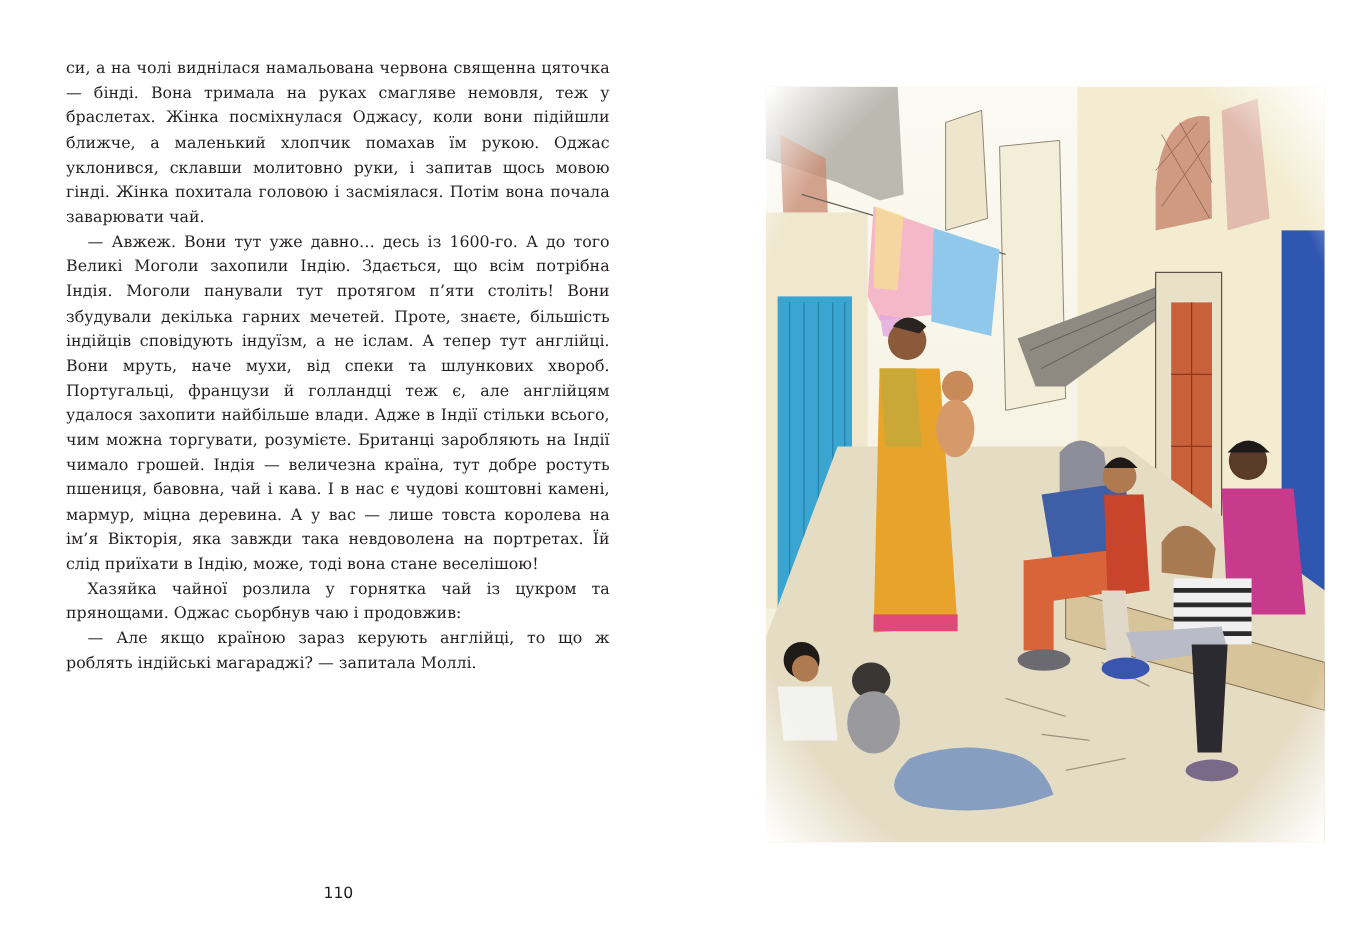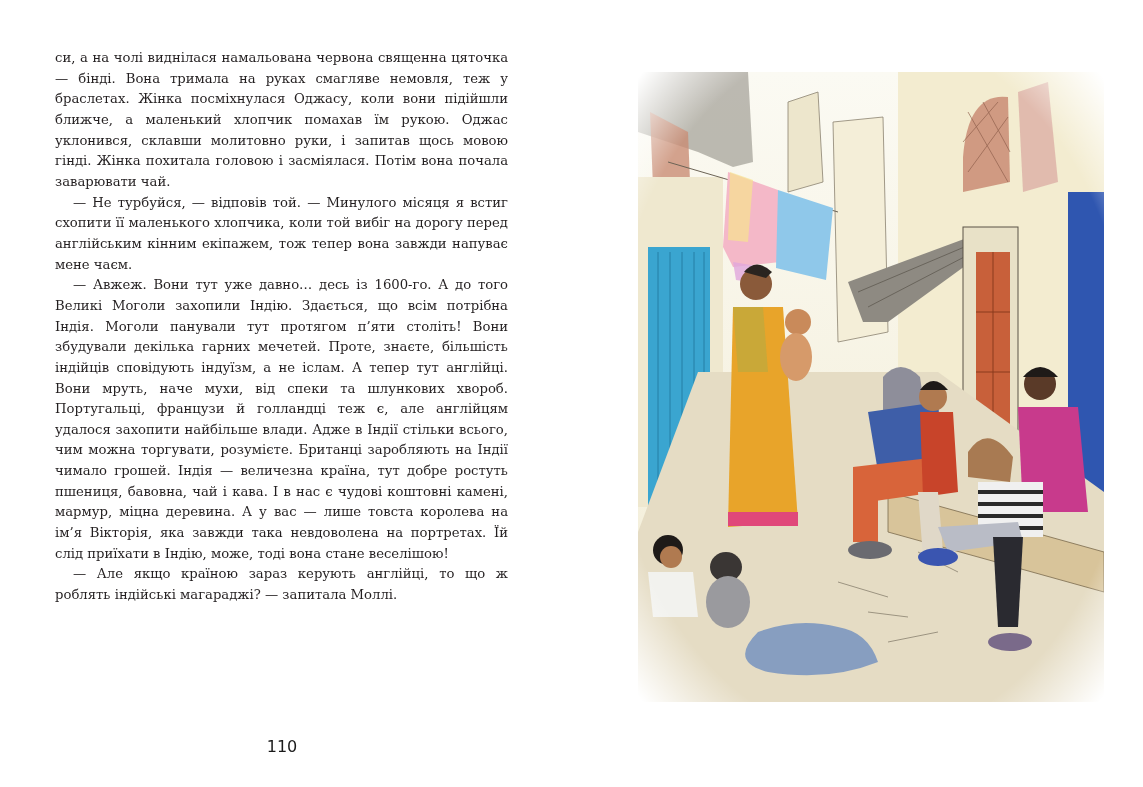--- a/index.html
+++ b/index.html
@@ -8,35 +8,35 @@
       position:absolute; left:55px; top:48px; width:453px;
       font-family:"DejaVu Serif", "Liberation Serif", serif;
       font-size:13.2px; line-height:20.65px; color:#231f20;
       text-align:justify;
     }
     .page-text p { margin:0; text-indent:18px; hyphens:manual; }
     .page-text p.noindent { text-indent:0; }
     .page-number {
       position:absolute; left:262px; top:737px; width:40px; text-align:center;
       font-family:"DejaVu Sans", "Liberation Sans", sans-serif;
-      font-size:16px; letter-spacing:0px; color:#1a1a1a;
+      font-size:13px; letter-spacing:0px; color:#1a1a1a;
     }
     .illustration {
       position:absolute; left:638px; top:72px; width:466px; height:630px;
       overflow:hidden;
     }
     .illustration svg { display:block; }
   </style>
 </head>
 <body>
 
 <div class="page-text">
   <p class="noindent">си, а на чолі виднілася намальована червона священна цяточка — бінді. Вона тримала на руках смагляве немовля, теж у браслетах. Жінка посміхнулася Оджасу, коли вони підійшли ближче, а маленький хлопчик помахав їм рукою. Оджас уклонився, склавши молитовно руки, і запитав щось мовою гінді. Жінка похитала головою і засміялася. Потім вона почала заварювати чай.</p>
-  <p>— Не турбуйся, — відповів той. — Минулого місяця я встиг схопити її маленького хлопчика, коли той вибіг на дорогу перед англійським кінним екіпажем, тож тепер вона завжди напуває мене чаєм.</p>
   <p>— Авжеж. Вони тут уже давно… десь із 1600-го. А до того Великі Моголи захопили Індію. Здається, що всім потрібна Індія. Моголи панували тут протягом п’яти століть! Вони збудували декілька гарних мечетей. Проте, знаєте, більшість індійців сповідують індуїзм, а не іслам. А тепер тут англійці. Вони мруть, наче мухи, від спеки та шлункових хвороб. Португальці, французи й голландці теж є, але англійцям удалося захопити найбільше влади. Адже в Індії стільки всього, чим можна торгувати, розумієте. Британці заробляють на Індії чимало грошей. Індія — величезна країна, тут добре ростуть пшениця, бавовна, чай і кава. І в нас є чудові коштовні камені, мармур, міцна деревина. А у вас — лише товста королева на ім’я Вікторія, яка завжди така невдоволена на портретах. Їй слід приїхати в Індію, може, тоді вона стане веселішою!</p>
+  <p>Хазяйка чайної розлила у горнятка чай із цукром та прянощами. Оджас сьорбнув чаю і продовжив:</p>
   <p>— Але якщо країною зараз керують англійці, то що ж роблять індійські магараджі? — запитала Моллі.</p>
 </div>
 
 <div class="page-number">110</div>
 
 <div class="illustration">
   <svg width="466" height="630" viewBox="0 0 466 630" xmlns="http://www.w3.org/2000/svg">
     <defs>
       <radialGradient id="fade" cx="50%" cy="50%" r="70%">
         <stop offset="80%" stop-color="#fff" stop-opacity="0"></stop>

